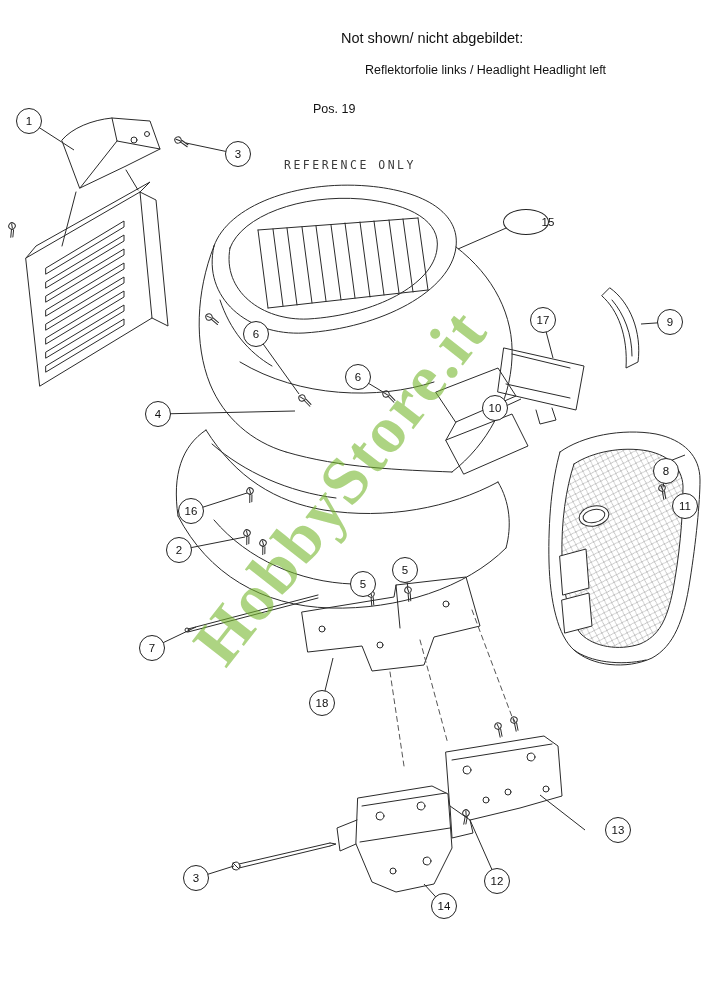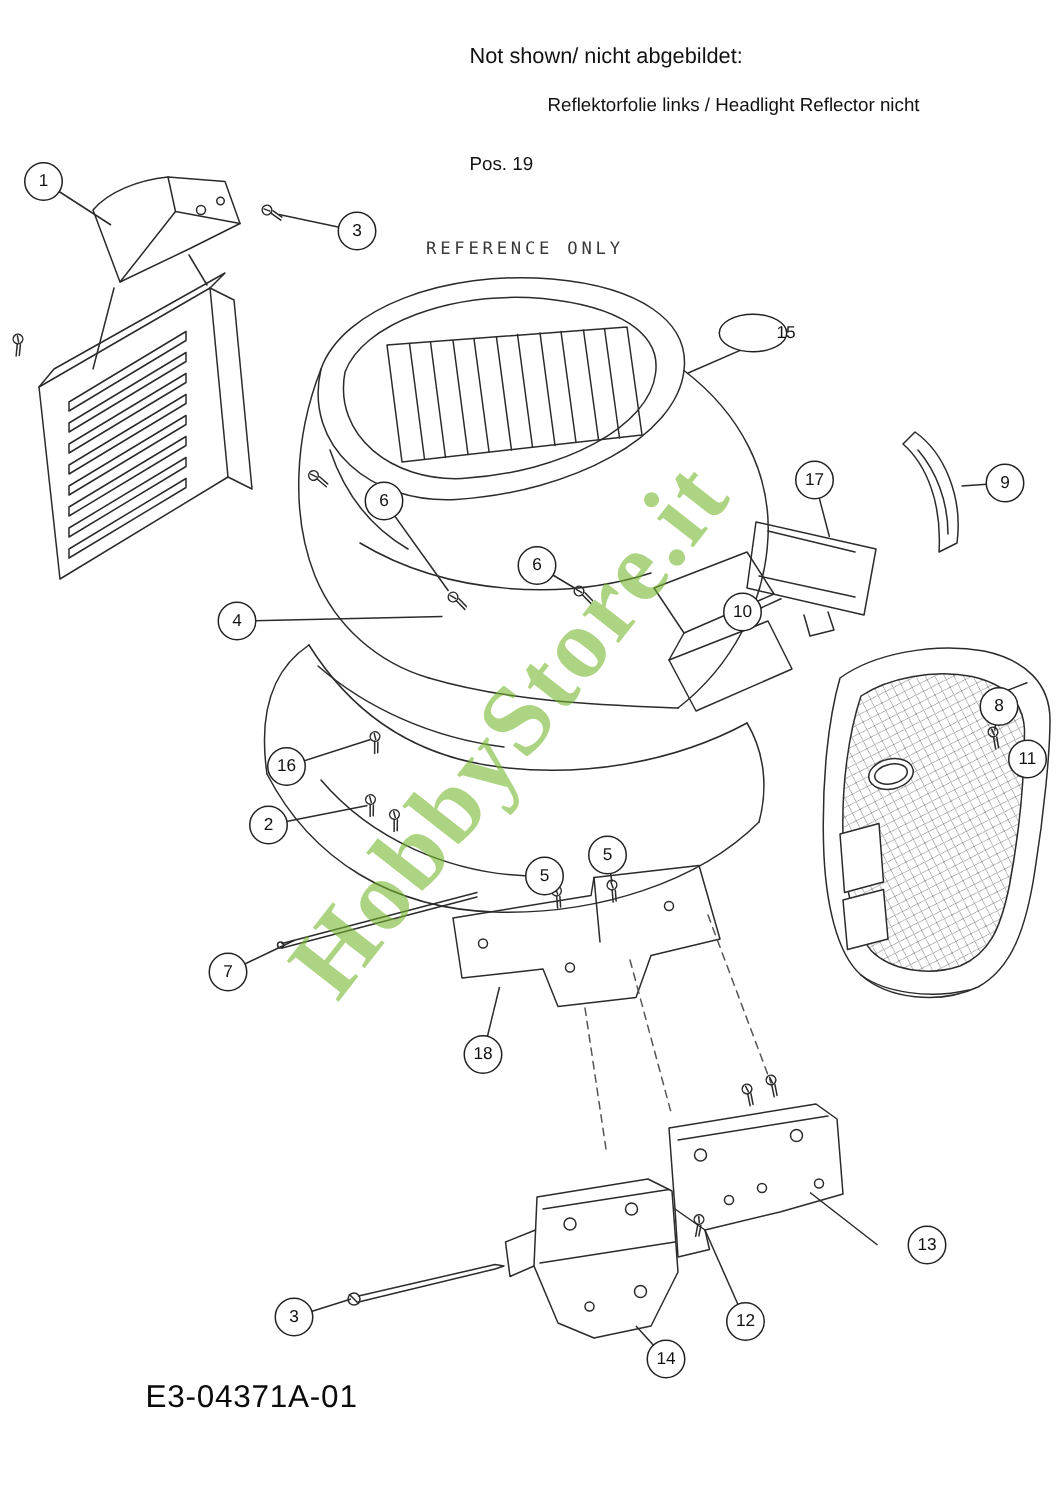--- a/index.html
+++ b/index.html
@@ -7,21 +7,21 @@
   .page {
     position: relative;
     width: 707px;
     height: 1000px;
     background: #ffffff;
     font-family: "Liberation Sans", sans-serif;
     overflow: hidden;
     margin: 0 auto;
   }
   .note { position: absolute; left: 313px; top: 30px; color: #111; }
-  .note-title { font-size: 14.5px; margin-bottom: 16px; }
+  .note-title { font-size: 14.5px; margin-bottom: 16px; margin-left: 28px; }
   .note-row { font-size: 12.5px; line-height: 17px; display: flex; }
   .note-pos { width: 52px; flex: 0 0 52px; margin-top: 39px; }
   .reference {
     position: absolute; left: 284px; top: 158px;
     font-size: 11.5px; letter-spacing: 2.5px; color: #3a3a3a;
     font-family: "DejaVu Sans Mono", monospace;
     text-align: right;
   }
   .art, .leaders { position: absolute; left: 0; top: 0; }
   .leaders line { stroke: #2b2b2b; stroke-width: 1; }
@@ -49,21 +49,21 @@
 </style>
 </head>
 <body>
 
 <div class="page">
 
   <div class="note">
     <div class="note-title">Not shown/ nicht abgebildet:</div>
     <div class="note-row">
       <span class="note-pos">Pos. 19</span>
-      <span class="note-desc">Reflektorfolie links / Headlight Reflector nicht</span>
+      <span class="note-desc">Reflektorfolie links / Headlight Headlight left</span>
     </div>
   </div>
 
   <div class="reference">REFERENCE ONLY</div>
 
   <svg class="art" width="707" height="1000" viewBox="0 0 707 1000" aria-hidden="true">
     <defs>
       <g id="screw">
         <circle cx="0" cy="0" r="3.2"></circle>
         <line x1="-1.5" y1="-1.5" x2="1.5" y2="1.5"></line>
@@ -217,36 +217,35 @@
       <line x1="322" y1="703" x2="333" y2="658"></line>
       <line x1="585" y1="830" x2="540" y2="795"></line>
       <line x1="497" y1="881" x2="470" y2="820"></line>
       <line x1="196" y1="878" x2="234" y2="866"></line>
       <line x1="444" y1="906" x2="424" y2="884"></line>
     </svg>
 
   <div id="callout-layer">
       <div class="callout" style="left: 29px; top: 121px;">1</div>
       <div class="callout" style="left: 238px; top: 154px;">3</div>
-      <div class="callout" style="left: 492px; top: 222px; padding-left: 44px;">15</div>
+      <div class="callout" style="left: 516px; top: 222px; padding-left: 44px;">15</div>
       <div class="callout" style="left: 543px; top: 320px;">17</div>
       <div class="callout" style="left: 670px; top: 322px;">9</div>
       <div class="callout" style="left: 256px; top: 334px;">6</div>
       <div class="callout" style="left: 358px; top: 377px;">6</div>
       <div class="callout" style="left: 158px; top: 414px;">4</div>
       <div class="callout" style="left: 495px; top: 408px;">10</div>
       <div class="callout" style="left: 685px; top: 455px; margin-top: 38px;">11</div>
       <div class="callout" style="left: 666px; top: 471px;">8</div>
       <div class="callout" style="left: 191px; top: 511px;">16</div>
       <div class="callout" style="left: 179px; top: 550px;">2</div>
       <div class="callout" style="left: 405px; top: 570px;">5</div>
       <div class="callout" style="left: 363px; top: 584px;">5</div>
       <div class="callout" style="left: 152px; top: 648px;">7</div>
       <div class="callout" style="left: 322px; top: 703px;">18</div>
       <div class="callout" style="left: 618px; top: 830px;">13</div>
       <div class="callout" style="left: 497px; top: 881px;">12</div>
       <div class="callout" style="left: 196px; top: 878px;">3</div>
       <div class="callout" style="left: 444px; top: 906px;">14</div>
     </div>
 
-  <div class="part-number">E3-04371A-01</div>
 
 </div>
 
 </body></html>

